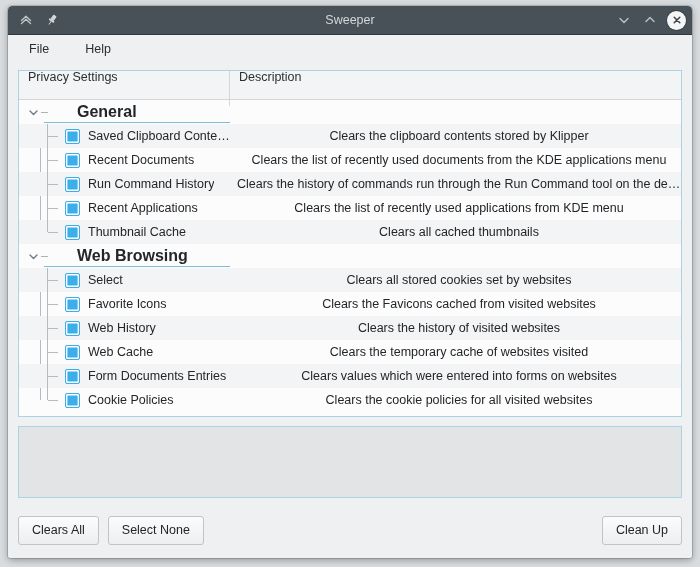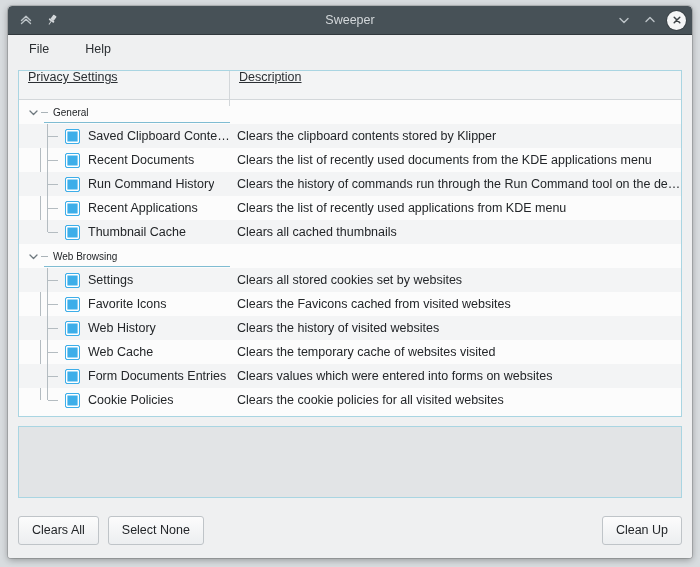--- a/index.html
+++ b/index.html
@@ -129,21 +129,20 @@
     font-size: 12.5px;
     color: #2b2f33;
   }
   .th {
     box-sizing: border-box;
     padding-left: 9px;
     line-height: 27px;
     height: 42px;
     overflow: hidden;
     white-space: nowrap;
-    text-decoration: underline;
   }
   .th-name { width: 211px; border-right: 1px solid #d3d7da; }
   .th-desc { flex: 1; }
 
   .rows { position: relative; }
 
   .row {
     height: 24px;
     display: flex;
     align-items: center;
@@ -157,24 +156,25 @@
   
   .row.group .cell-name {
     display: flex;
     align-items: center;
     width: 211px;
     box-sizing: border-box;
     position: relative;
     height: 24px;
   }
   .group-label {
-    font-weight: normal;
+    font-weight: bold;
     color: #232629;
-    font-size: 10px;
+    font-size: 16px;
     padding-left: 2px;
+    margin-left: 24px;
   }
   .group-underline {
     position: absolute;
     left: 25px;
     right: 0;
     bottom: 1px;
     height: 1px;
     background: #7fbcd2;
   }
   .expander {
@@ -252,20 +252,21 @@
     text-overflow: ellipsis;
   }
   .cell-desc {
     flex: 1;
     padding-left: 7px;
     overflow: hidden;
     text-overflow: ellipsis;
     white-space: nowrap;
     font-size: 12.5px;
     color: #232629;
+    text-align: center;
   }
 
   
   #status-panel {
     margin-top: 9px;
     height: 72px;
     min-height: 72px;
     background: #e2e4e6;
     border: 1px solid #a9d5e2;
     box-sizing: border-box;
@@ -442,21 +443,21 @@
           </div>
           <div style="position: relative;">
             <div class="trunk" style="top: 0px; height: 132px;"></div>
             <div class="row alt">
               <div class="cell-name">
                 <div class="indent">
                   <div class="vline"></div>
                   <div class="hline"></div>
                 </div>
                 <div class="checkbox"></div>
-                <span class="item-label">Settings</span>
+                <span class="item-label">Select</span>
               </div>
               <div class="cell-desc">Clears all stored cookies set by websites</div>
             </div>
             <div class="row">
               <div class="cell-name">
                 <div class="indent">
                   <div class="vline"></div>
                   <div class="hline"></div>
                 </div>
                 <div class="checkbox"></div>

